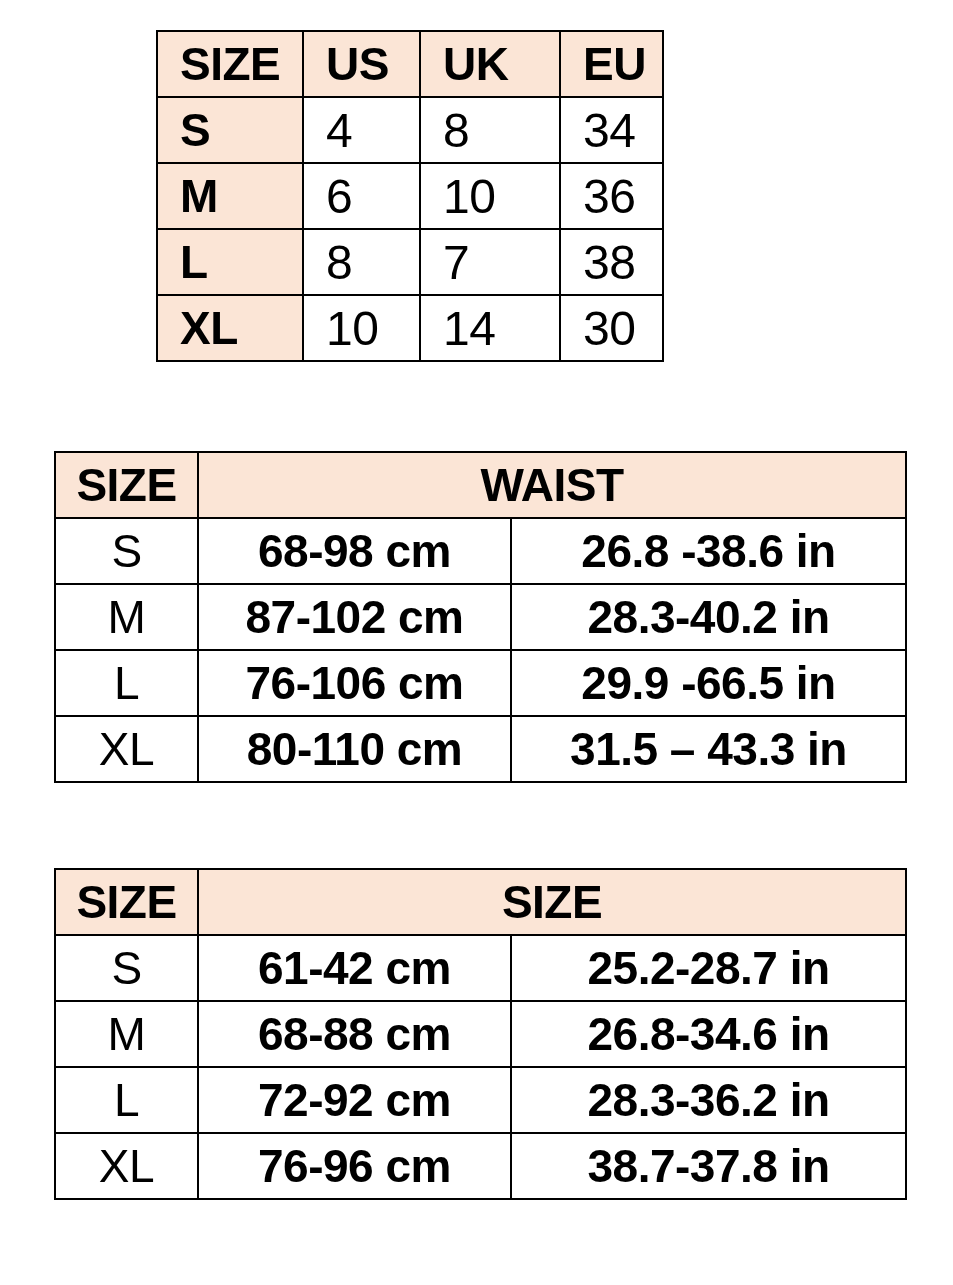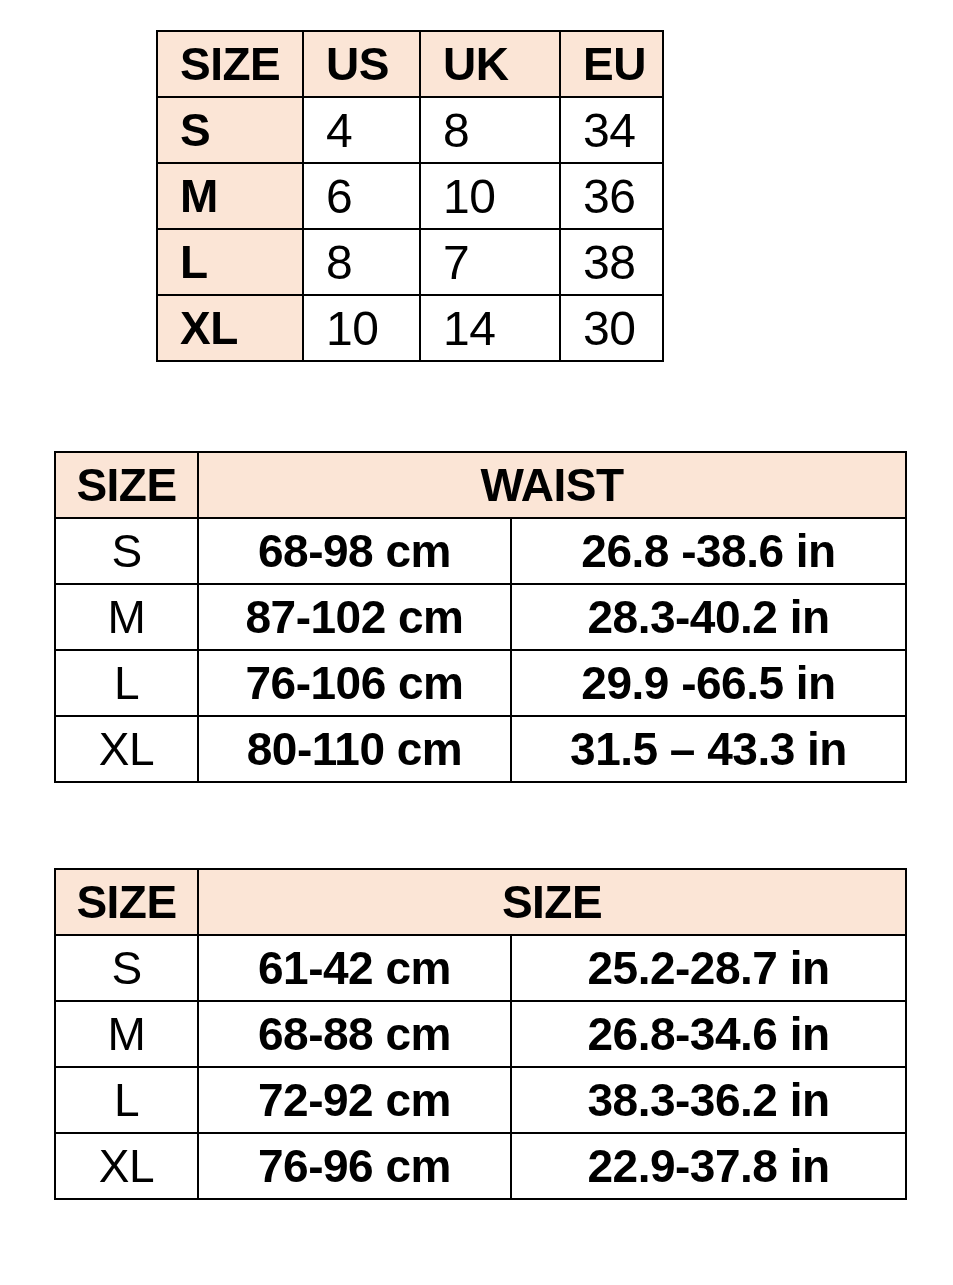--- a/index.html
+++ b/index.html
@@ -166,21 +166,21 @@
     <td class="val-cell">25.2-28.7 in</td>
   </tr>
   <tr>
     <td class="size-cell">M</td>
     <td class="val-cell">68-88 cm</td>
     <td class="val-cell">26.8-34.6 in</td>
   </tr>
   <tr>
     <td class="size-cell">L</td>
     <td class="val-cell">72-92 cm</td>
-    <td class="val-cell">38.3-36.2 in</td>
+    <td class="val-cell">28.3-36.2 in</td>
   </tr>
   <tr>
     <td class="size-cell">XL</td>
     <td class="val-cell">76-96 cm</td>
-    <td class="val-cell">22.9-37.8 in</td>
+    <td class="val-cell">38.7-37.8 in</td>
   </tr>
 </tbody>
   </table>
 
 </body></html>

